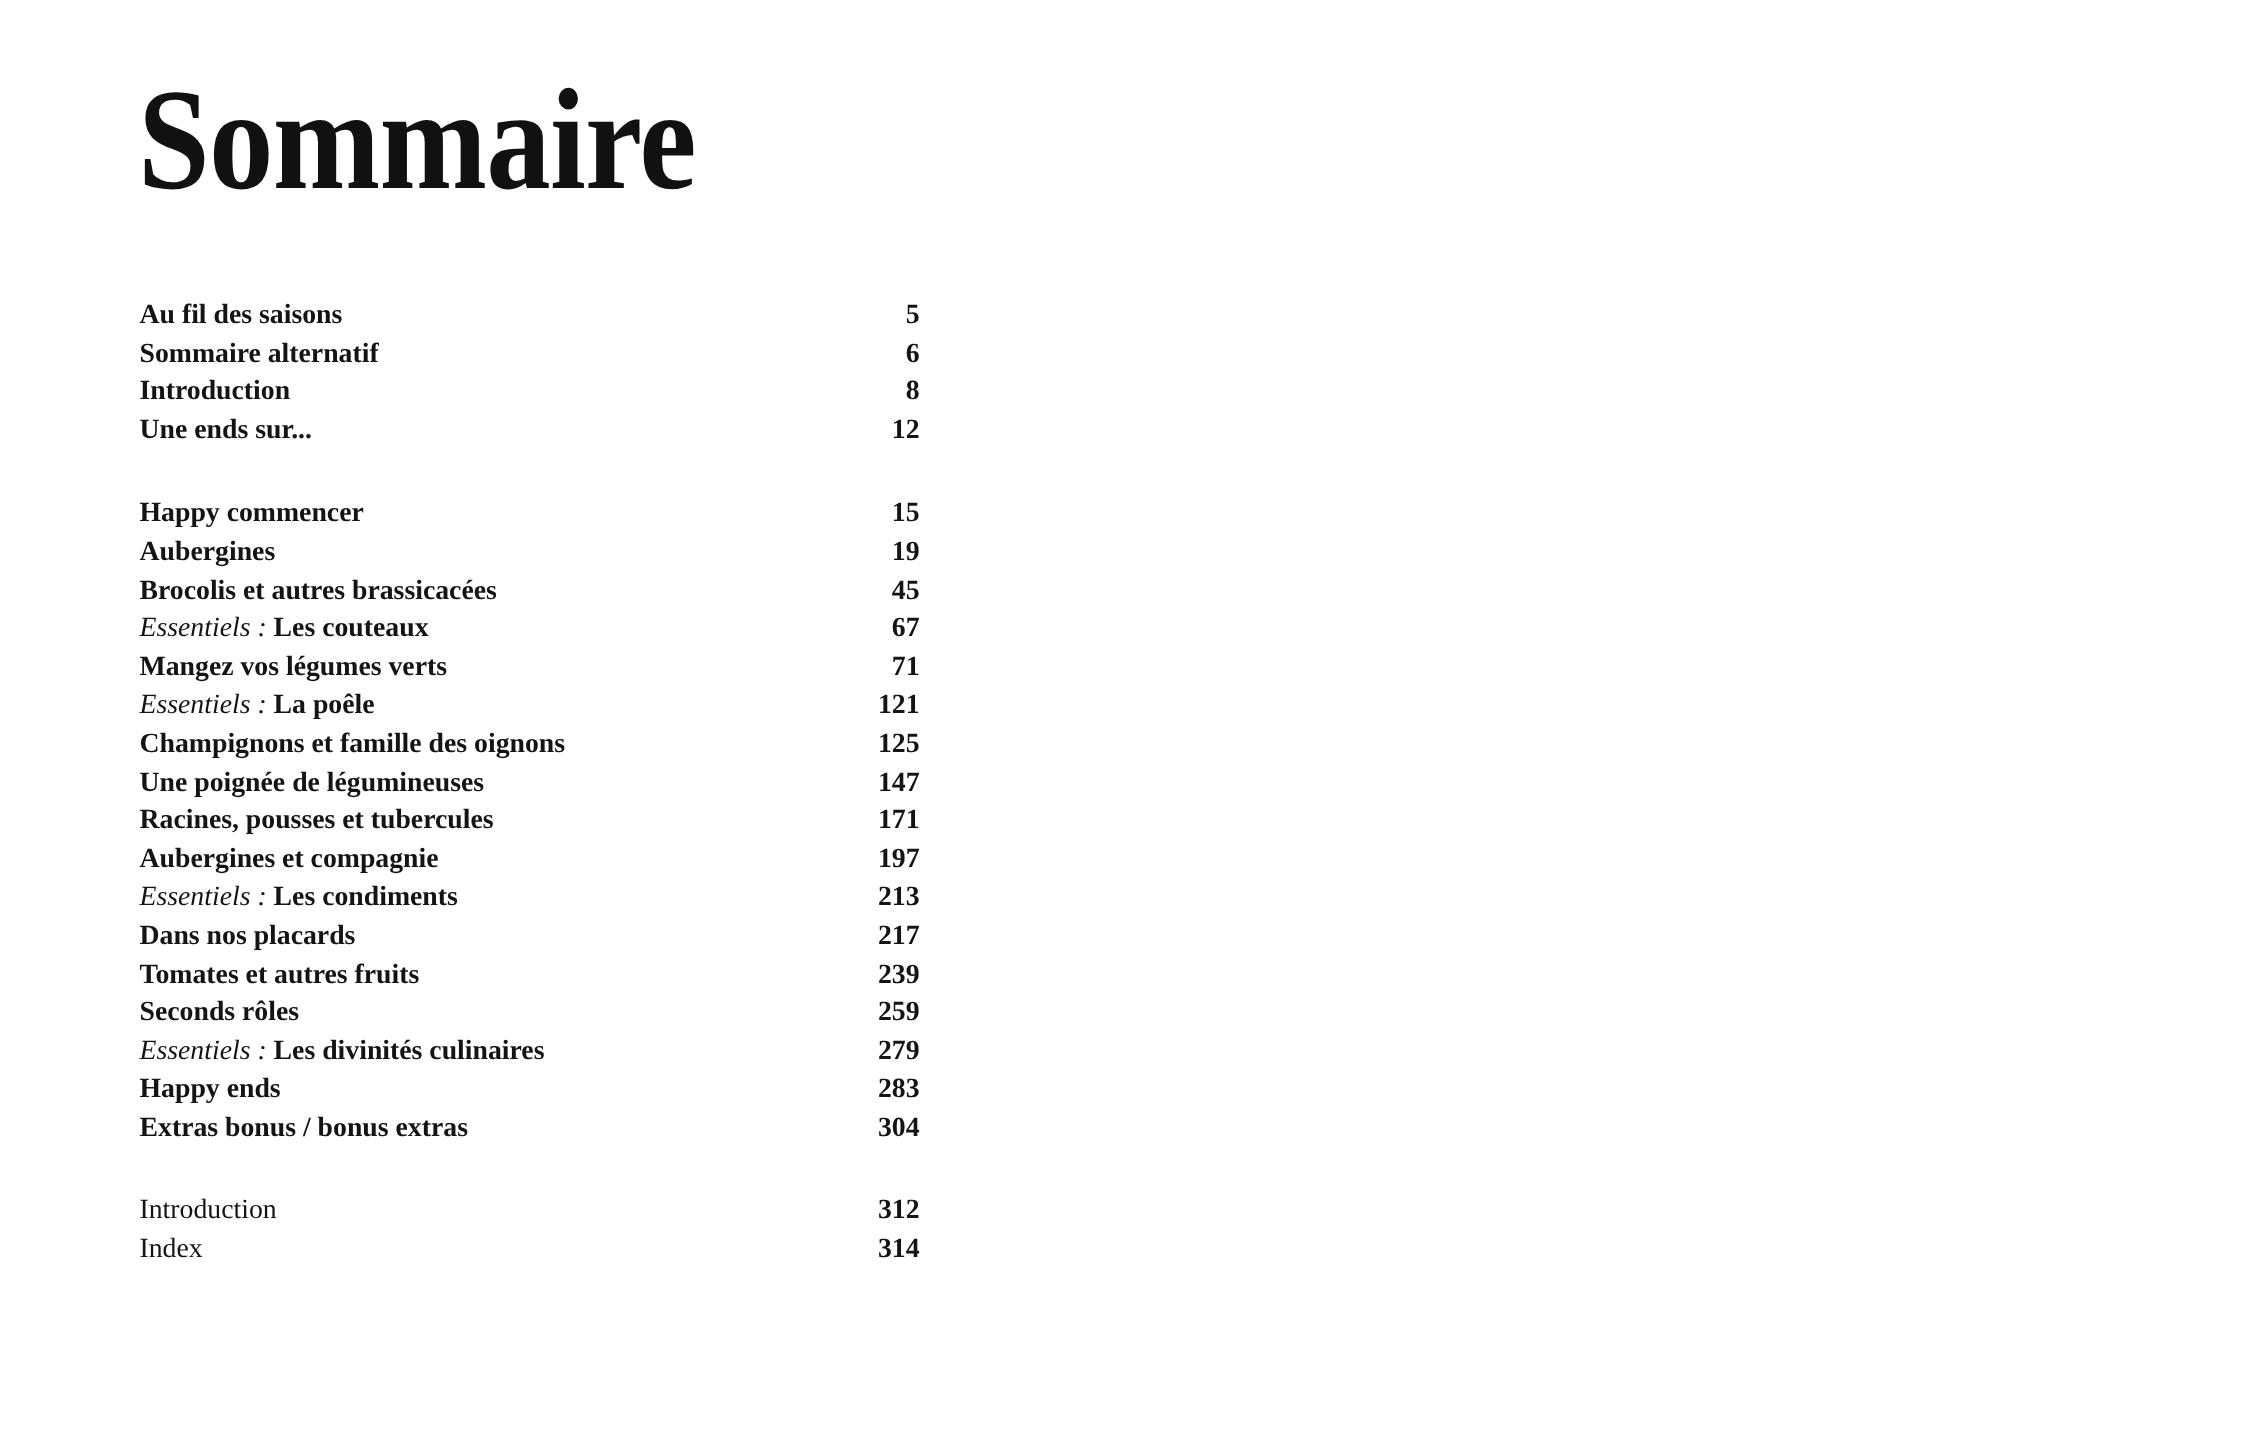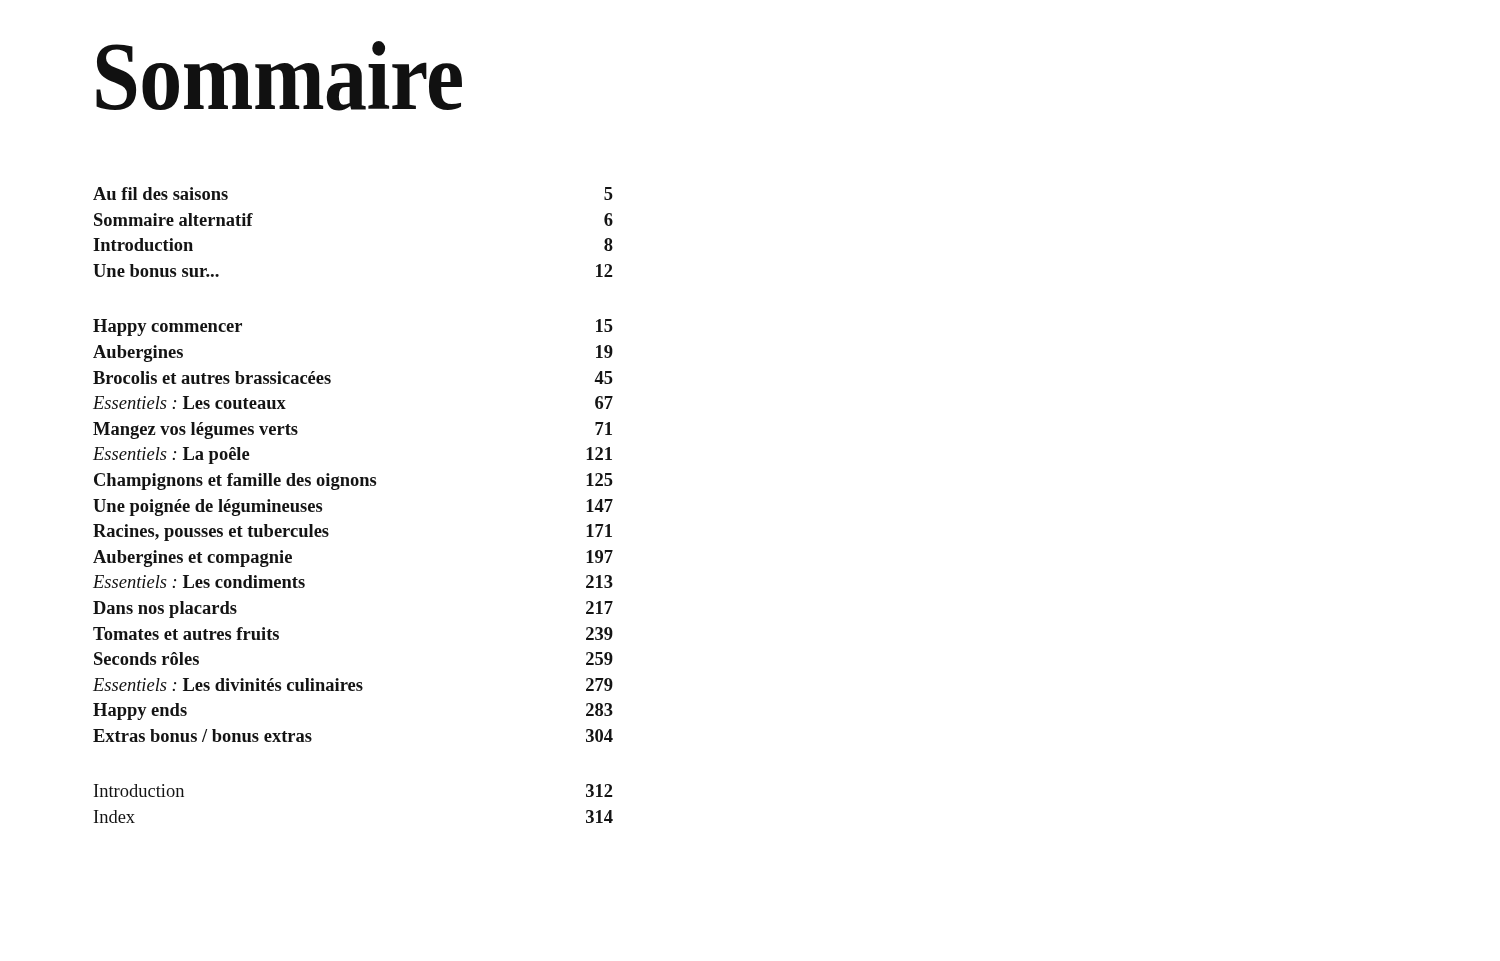--- a/index.html
+++ b/index.html
@@ -13,20 +13,21 @@
     font-family: "Liberation Serif", "DejaVu Serif", serif;
     color: #141414;
     overflow: hidden;
   }
 
   .spread {
     position: relative;
     width: 1500px;
     height: 745px;
     display: flex;
+    margin-top: 16px;
   }
 
   
   .page-left {
     width: 750px;
     position: relative;
     box-sizing: border-box;
     padding: 0;
   }
 
@@ -99,21 +100,21 @@
           </div>
           <div class="toc-row">
             <span class="lbl">Sommaire alternatif</span>
             <span class="num">6</span>
           </div>
           <div class="toc-row">
             <span class="lbl">Introduction</span>
             <span class="num">8</span>
           </div>
           <div class="toc-row">
-            <span class="lbl">Une bonus sur...</span>
+            <span class="lbl">Une ends sur...</span>
             <span class="num">12</span>
           </div>
         </div>
         <div class="gap-lg"></div>
         <div class="toc-group">
           <div class="toc-row">
             <span class="lbl">Happy commencer</span>
             <span class="num">15</span>
           </div>
           <div class="toc-row">

